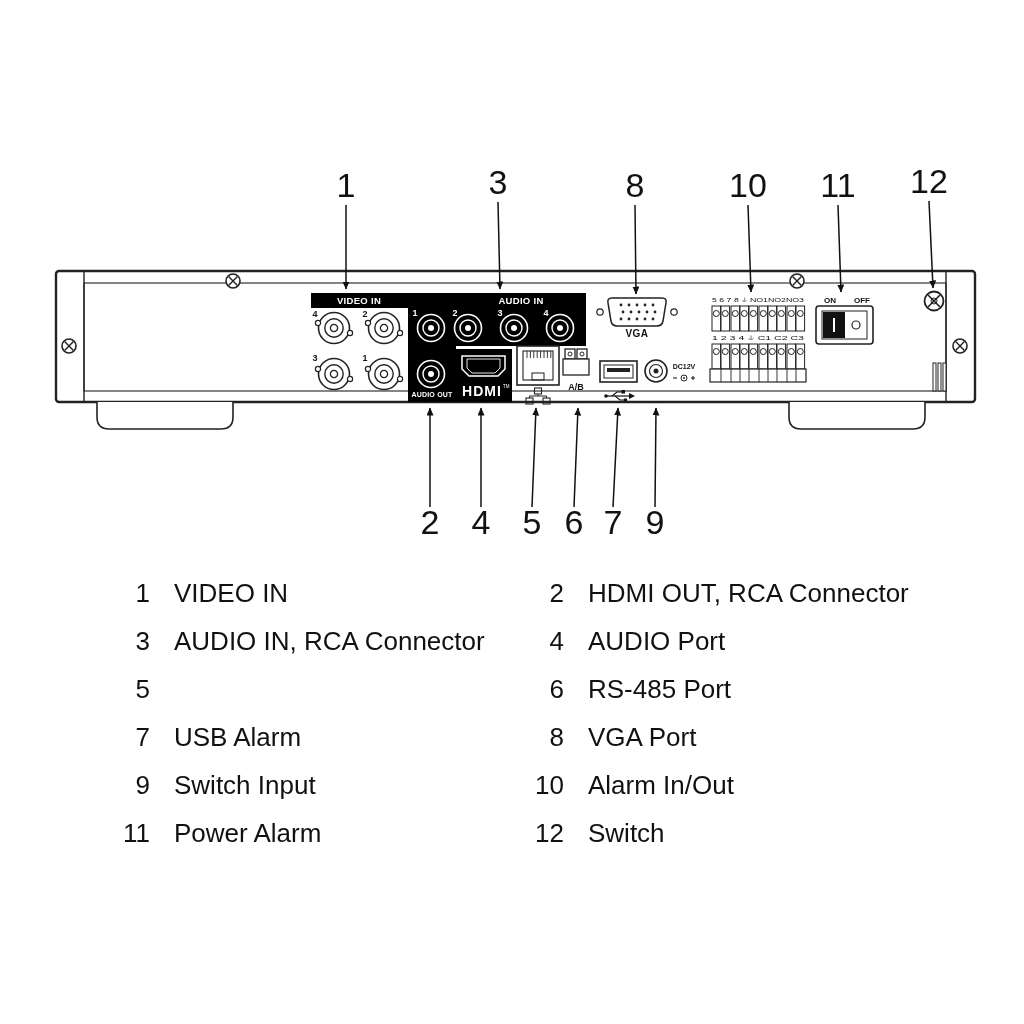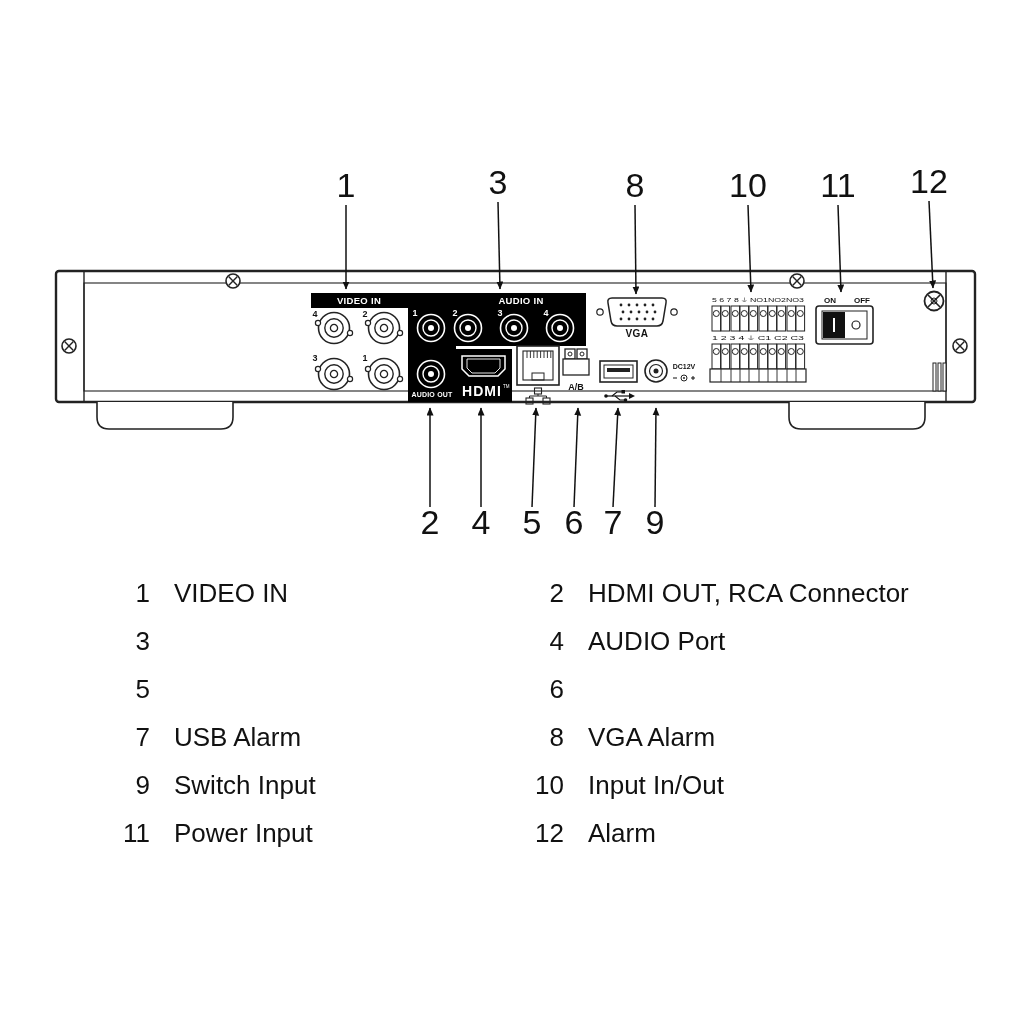--- a/index.html
+++ b/index.html
@@ -294,57 +294,59 @@
   </g>
 </svg>
 
 <div class="legend-col legend-col-left">
   <div class="legend-row">
     <span class="legend-num">1</span>
     <span class="legend-label">VIDEO IN</span>
   </div>
   <div class="legend-row">
     <span class="legend-num">3</span>
+    <span class="legend-label">AUDIO IN, RCA Connector</span>
   </div>
   <div class="legend-row">
     <span class="legend-num">5</span>
   </div>
   <div class="legend-row">
     <span class="legend-num">7</span>
     <span class="legend-label">USB Alarm</span>
   </div>
   <div class="legend-row">
     <span class="legend-num">9</span>
     <span class="legend-label">Switch Input</span>
   </div>
   <div class="legend-row">
     <span class="legend-num">11</span>
-    <span class="legend-label">Power Input</span>
+    <span class="legend-label">Power Alarm</span>
   </div>
 </div>
 
 <div class="legend-col legend-col-right">
   <div class="legend-row">
     <span class="legend-num">2</span>
     <span class="legend-label">HDMI OUT, RCA Connector</span>
   </div>
   <div class="legend-row">
     <span class="legend-num">4</span>
     <span class="legend-label">AUDIO Port</span>
   </div>
   <div class="legend-row">
     <span class="legend-num">6</span>
+    <span class="legend-label">RS-485 Port</span>
   </div>
   <div class="legend-row">
     <span class="legend-num">8</span>
-    <span class="legend-label">VGA Alarm</span>
+    <span class="legend-label">VGA Port</span>
   </div>
   <div class="legend-row">
     <span class="legend-num">10</span>
-    <span class="legend-label">Input In/Out</span>
+    <span class="legend-label">Alarm In/Out</span>
   </div>
   <div class="legend-row">
     <span class="legend-num">12</span>
-    <span class="legend-label">Alarm</span>
+    <span class="legend-label">Switch</span>
   </div>
 </div>
 
 </div>
 
 </body></html>

